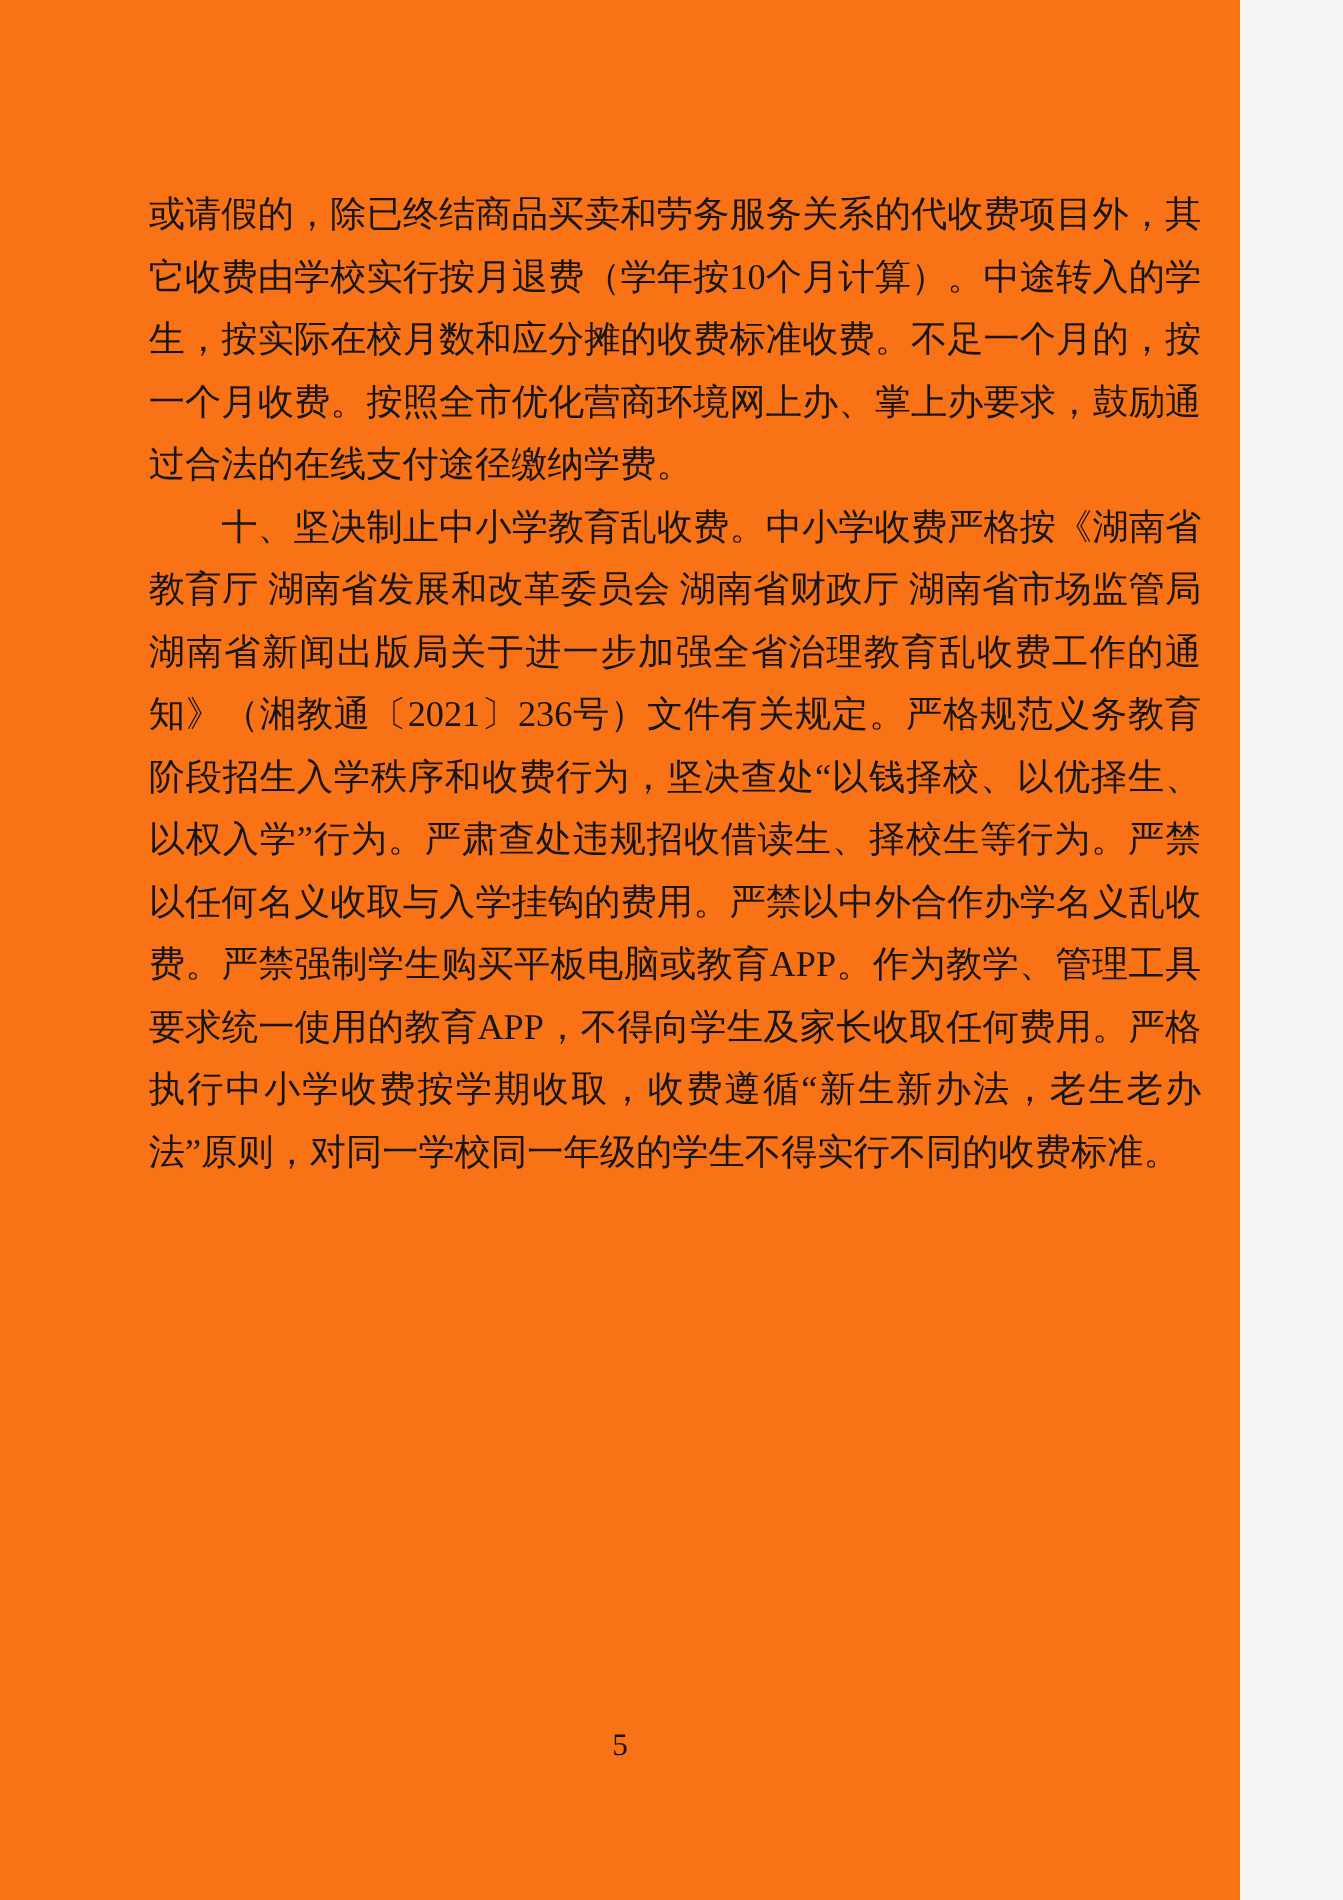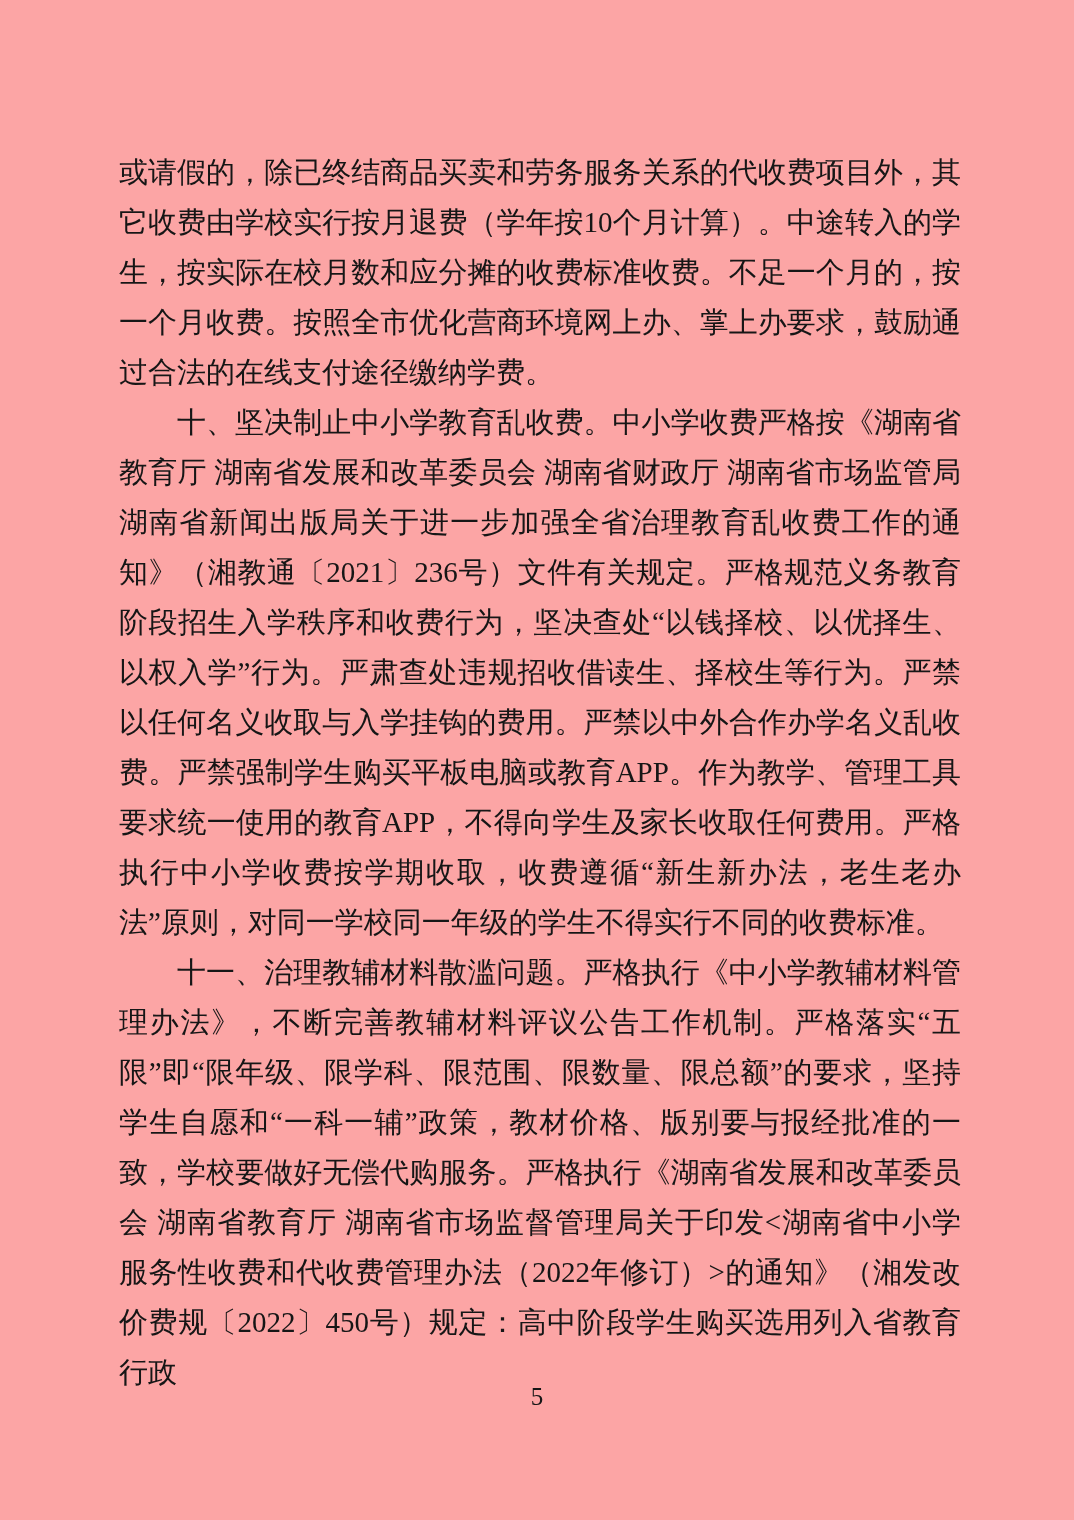--- a/index.html
+++ b/index.html
@@ -7,23 +7,23 @@
     padding: 0;
   }
   body {
     width: 1074px;
     height: 1520px;
     background: #f4f4f2;
     font-family: "Liberation Serif", serif;
   }
   .page {
     position: relative;
-    width: 1074px;
+    width: 992px;
     height: 1520px;
-    background: #fca5a5;
+    background: #f97316;
     color: #161616;
     overflow: hidden;
   }
   .content {
     position: absolute;
     left: 119px;
     top: 147px;
     width: 842px;
   }
   .para {
@@ -49,16 +49,15 @@
     color: #161616;
   }
 </style>
 </head>
 <body>
 
 <div class="page">
   <div class="content">
     <p class="para">或请假的，除已终结商品买卖和劳务服务关系的代收费项目外，其它收费由学校实行按月退费（学年按10个月计算）。中途转入的学生，按实际在校月数和应分摊的收费标准收费。不足一个月的，按一个月收费。按照全市优化营商环境网上办、掌上办要求，鼓励通过合法的在线支付途径缴纳学费。</p>
     <p class="para indent">十、坚决制止中小学教育乱收费。中小学收费严格按《湖南省教育厅 湖南省发展和改革委员会 湖南省财政厅 湖南省市场监管局 湖南省新闻出版局关于进一步加强全省治理教育乱收费工作的通知》（湘教通〔2021〕236号）文件有关规定。严格规范义务教育阶段招生入学秩序和收费行为，坚决查处“以钱择校、以优择生、以权入学”行为。严肃查处违规招收借读生、择校生等行为。严禁以任何名义收取与入学挂钩的费用。严禁以中外合作办学名义乱收费。严禁强制学生购买平板电脑或教育APP。作为教学、管理工具要求统一使用的教育APP，不得向学生及家长收取任何费用。严格执行中小学收费按学期收取，收费遵循“新生新办法，老生老办法”原则，对同一学校同一年级的学生不得实行不同的收费标准。</p>
-    <p class="para indent">十一、治理教辅材料散滥问题。严格执行《中小学教辅材料管理办法》，不断完善教辅材料评议公告工作机制。严格落实“五限”即“限年级、限学科、限范围、限数量、限总额”的要求，坚持学生自愿和“一科一辅”政策，教材价格、版别要与报经批准的一致，学校要做好无偿代购服务。严格执行《湖南省发展和改革委员会 湖南省教育厅 湖南省市场监督管理局关于印发&lt;湖南省中小学服务性收费和代收费管理办法（2022年修订）&gt;的通知》（湘发改价费规〔2022〕450号）规定：高中阶段学生购买选用列入省教育行政</p>
   </div>
   <div class="page-number">5</div>
 </div>
 
 </body></html>

